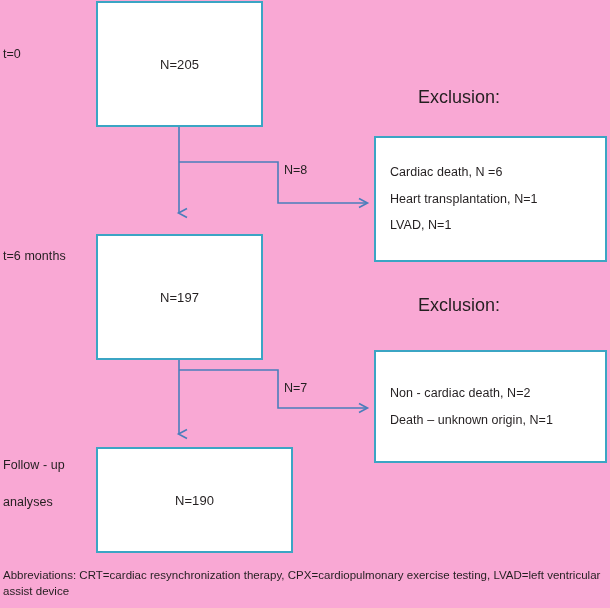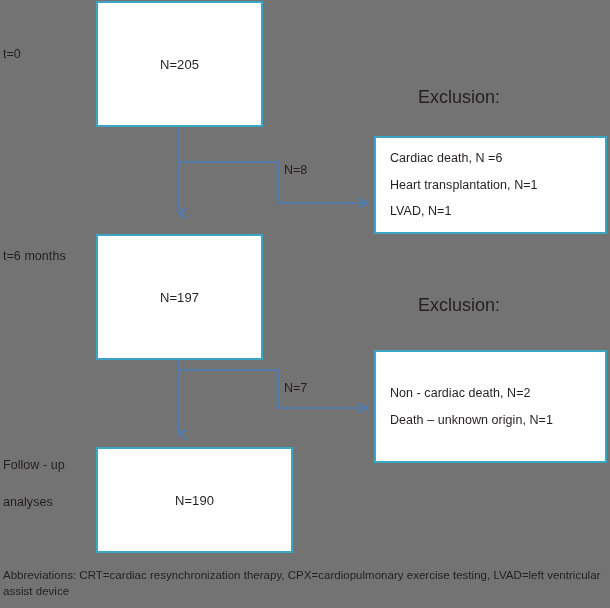--- a/index.html
+++ b/index.html
@@ -12,21 +12,21 @@
     height: 608px;
     font-family: "Liberation Sans", sans-serif;
     color: #231f20;
     -webkit-font-smoothing: antialiased;
   }
   #canvas {
     position: relative;
     width: 610px;
     height: 608px;
     overflow: hidden;
-    background: #737373;
+    background: #f9a8d4;
   }
   #svg-layer {
     position: absolute;
     left: 0;
     top: 0;
     width: 610px;
     height: 608px;
   }
   .node-box {
     position: absolute;
@@ -128,21 +128,21 @@
   <div class="node-box" style="left:96px; top:447px; width:197px; height:106px;">
     <span class="node-label">N=190</span>
   </div>
 
   <div class="branch-count" style="left:284px; top:163px;">N=8</div>
   <div class="branch-count" style="left:284px; top:369px;margin-top:12px;">N=7</div>
 
   <div class="excl-heading" style="left:418px; top:87px;">Exclusion:</div>
   <div class="excl-heading" style="left:418px; top:295px;">Exclusion:</div>
 
-  <div class="excl-box" style="left:374px; top:136px; width:233px; height:98px;">
+  <div class="excl-box" style="left:374px; top:136px; width:233px; height:126px;">
     <div class="excl-line">Cardiac death, N =6</div>
     <div class="excl-line">Heart transplantation, N=1</div>
     <div class="excl-line">LVAD, N=1</div>
   </div>
 
   <div class="excl-box" style="left:374px; top:350px; width:233px; height:113px;">
     <div class="excl-line">Non - cardiac death, N=2</div>
     <div class="excl-line">Death – unknown origin, N=1</div>
   </div>
 

